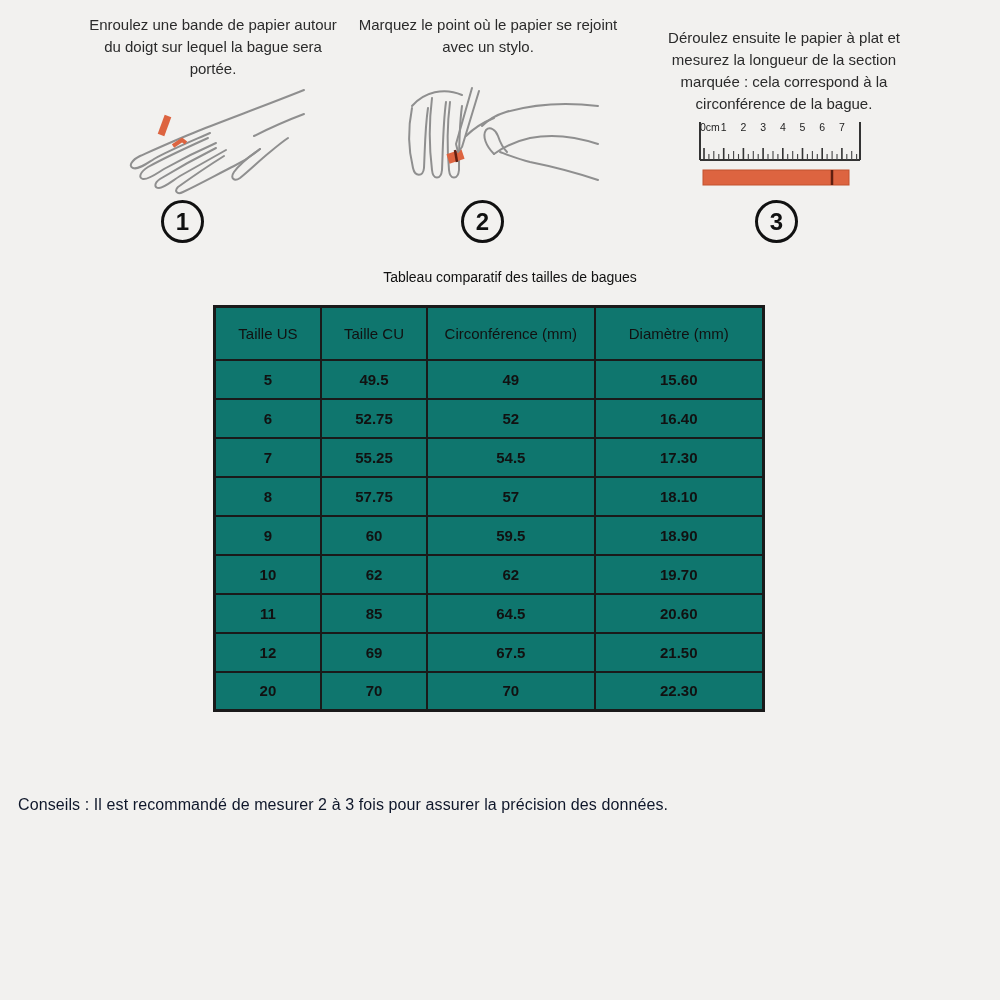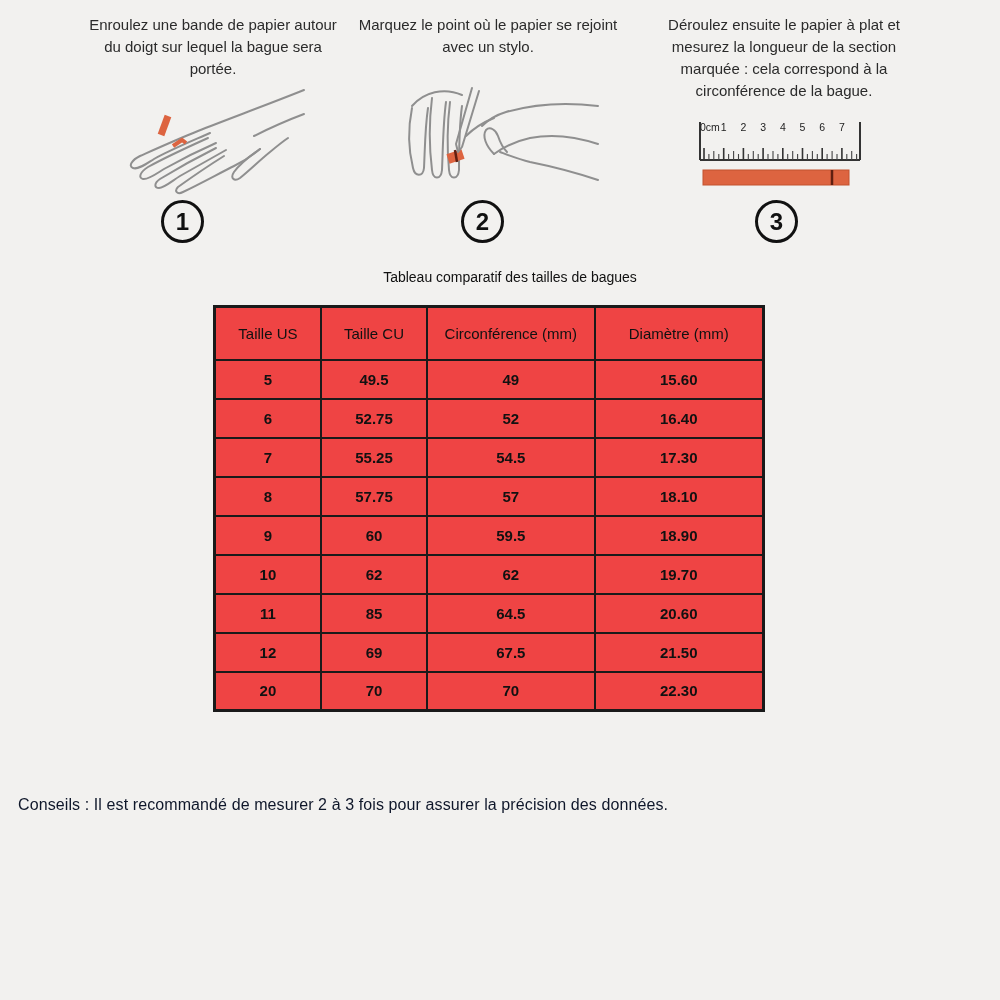--- a/index.html
+++ b/index.html
@@ -7,21 +7,21 @@
     width:1000px; height:1000px;
     background:#f2f1ef;
     font-family:"Liberation Sans", sans-serif;
     position:relative;
     overflow:hidden;
     color:#1c1c1c;
   }
   .step { position:absolute; top:14px; text-align:center; }
   #step-1 { left:88px;  width:250px; }
   #step-2 { left:358px; width:260px; }
-  #step-3 { left:650px; width:268px; }
+  #step-3 { left:650px; width:268px;margin-top:13px; }
   .step-text { font-size:15px; line-height:22px; color:#2b2b2b; }
 
   .illus { position:absolute; }
   #hand-band-illus   { left:112px; top:86px; }
   #pen-mark-illus    { left:398px; top:84px; }
   #ruler-illus       { left:696px; top:118px; }
 
   .badge {
     position:absolute; top:200px;
     width:37px; height:37px;
@@ -35,21 +35,21 @@
   #badge-3 { left:755px; }
 
   .table-title {
     position:absolute; top:269px; left:20px; width:980px;
     text-align:center; font-size:14px; color:#111;
   }
   table.size-table {
     position:absolute; left:213px; top:305px; width:552px;
     border-collapse:collapse;
     border:3px solid #1a1a1a;
-    background:#ef4444;
+    background:#0f766e;
   }
   .size-table th, .size-table td {
     border:2px solid #1a1a1a;
     text-align:center; vertical-align:middle;
     font-size:15px; color:#111; padding:0;
   }
   .size-table thead tr { height:53px; }
   .size-table thead th { font-weight:400; }
   .size-table tbody tr { height:39px; }
   .size-table tbody td { font-weight:700; }

